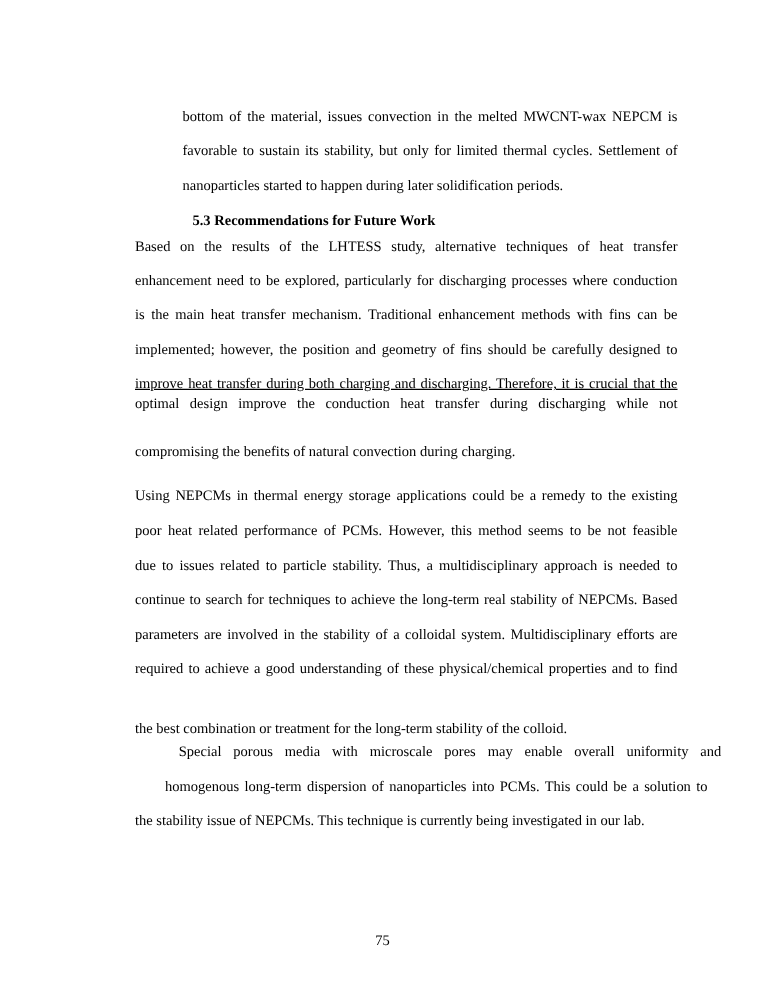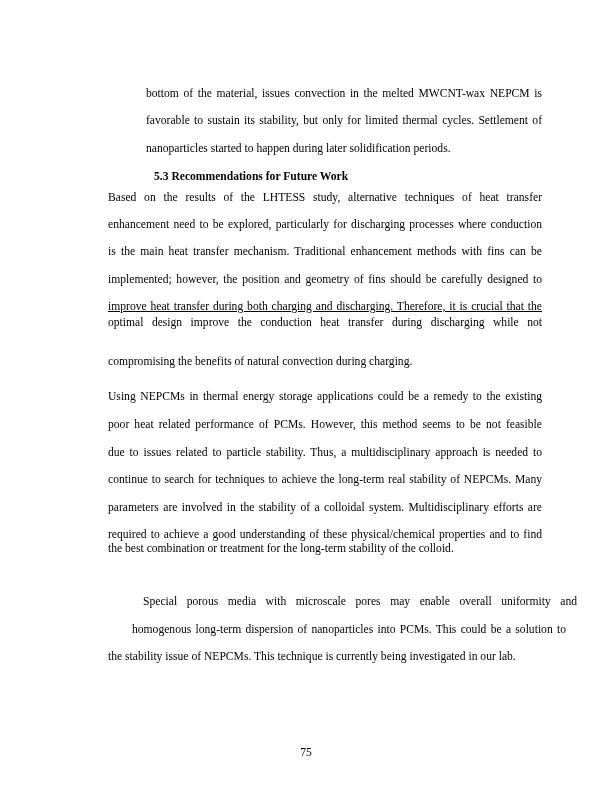--- a/index.html
+++ b/index.html
@@ -23,22 +23,22 @@
 <div class="line just" style="left:108px; width:434px; top:218px;">enhancement need to be explored, particularly for discharging processes where conduction</div>
 <div class="line just" style="left:108px; width:434px; top:245px;">is the main heat transfer mechanism. Traditional enhancement methods with fins can be</div>
 <div class="line just" style="left:108px; width:434px; top:273px;">implemented; however, the position and geometry of fins should be carefully designed to</div>
 <div class="line just" style="left:108px; width:434px; top:300px;text-decoration:underline;">improve heat transfer during both charging and discharging. Therefore, it is crucial that the</div>
 <div class="line just" style="left:108px; width:434px; top:316px;">optimal design improve the conduction heat transfer during discharging while not</div>
 <div class="line" style="left:108px; top:355px;">compromising the benefits of natural convection during charging.</div>
 
 <div class="line just" style="left:108px; width:434px; top:390px;">Using NEPCMs in thermal energy storage applications could be a remedy to the existing</div>
 <div class="line just" style="left:108px; width:434px; top:418px;">poor heat related performance of PCMs. However, this method seems to be not feasible</div>
 <div class="line just" style="left:108px; width:434px; top:446px;">due to issues related to particle stability. Thus, a multidisciplinary approach is needed to</div>
-<div class="line just" style="left:108px; width:434px; top:473px;">continue to search for techniques to achieve the long-term real stability of NEPCMs. Many</div>
+<div class="line just" style="left:108px; width:434px; top:473px;">continue to search for techniques to achieve the long-term real stability of NEPCMs. Based</div>
 <div class="line just" style="left:108px; width:434px; top:501px;">parameters are involved in the stability of a colloidal system. Multidisciplinary efforts are</div>
 <div class="line just" style="left:108px; width:434px; top:528px;">required to achieve a good understanding of these physical/chemical properties and to find</div>
-<div class="line" style="left:108px; top:542px;">the best combination or treatment for the long-term stability of the colloid.</div>
+<div class="line" style="left:108px; top:576px;">the best combination or treatment for the long-term stability of the colloid.</div>
 
 <div class="line just" style="left:108px; width:434px; top:595px;margin-left:35px;">Special porous media with microscale pores may enable overall uniformity and</div>
 <div class="line just" style="left:100px; width:434px; top:623px;padding-left:32px;">homogenous long-term dispersion of nanoparticles into PCMs. This could be a solution to</div>
 <div class="line" style="left:108px; top:650px;">the stability issue of NEPCMs. This technique is currently being investigated in our lab.</div>
 
 <div class="pagenum">75</div>
 
 </body></html>

